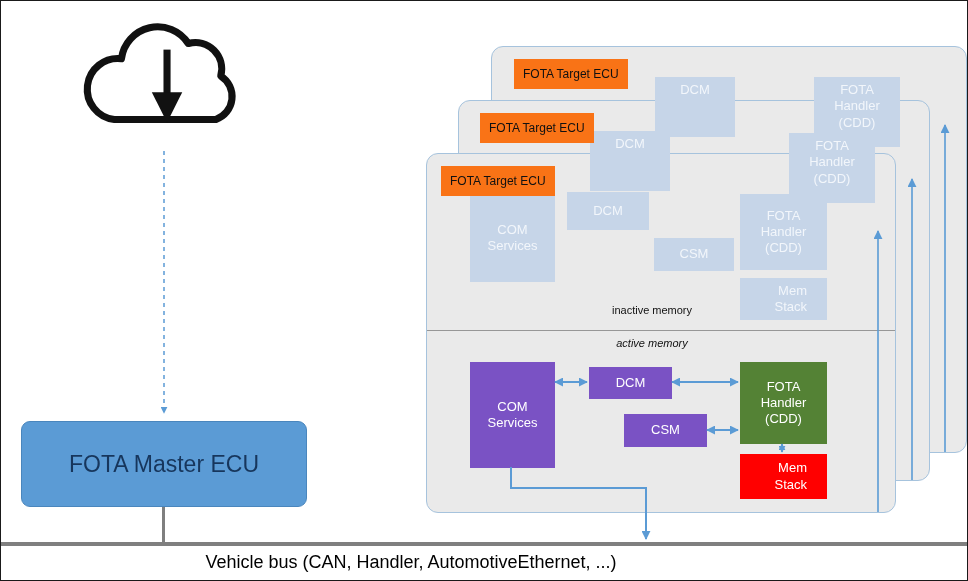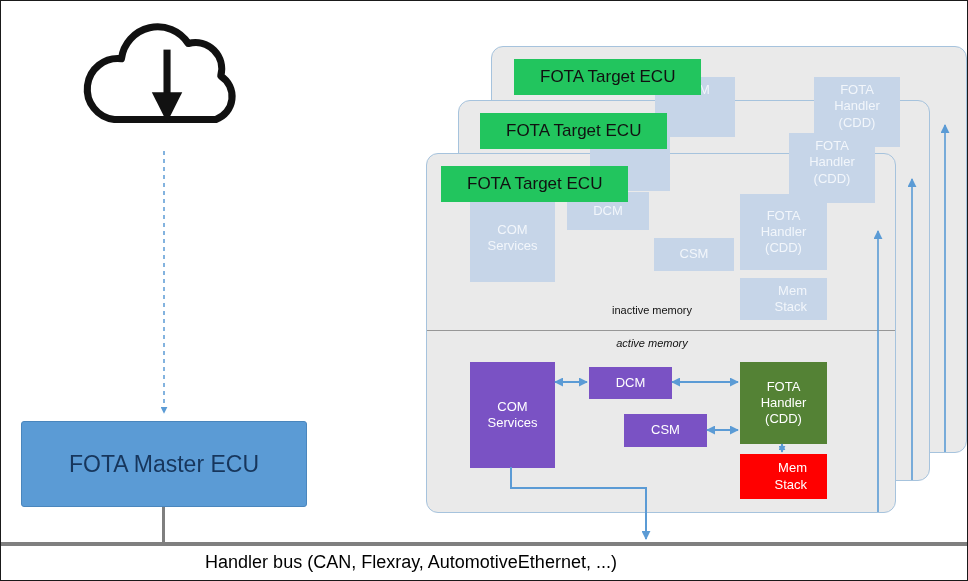--- a/index.html
+++ b/index.html
@@ -10,22 +10,22 @@
 
   
   .cloud { left:66px; top:2px; width:196px; height:152px; }
 
   
   .card { position:absolute; background:#eaeaea; border:1px solid #a6c3dd; border-radius:12px; }
   .card.back   { left:490px; top:45px;  width:476px; height:407px; }
   .card.middle { left:457px; top:99px;  width:472px; height:381px; }
   .card.front  { left:425px; top:152px; width:470px; height:360px; }
 
-  .card-title { position:absolute; left:14px; top:12px; background:#22c55e;
-                padding:8px 26px; font-size:17px; color:#111; white-space:nowrap; z-index:5; }
+  .card-title { position:absolute; left:14px; top:12px; background:#f97316;
+                padding:8px 9px; font-size:12px; color:#111; white-space:nowrap; z-index:5; }
   .back .card-title   { left:22px; }
   .middle .card-title { left:21px; }
 
   .mod { position:absolute; display:flex; align-items:center; justify-content:center;
          text-align:center; font-size:13px; line-height:1.25; color:#fff; z-index:1; }
   .mod.faded { background:#c6d5e8; color:#f2f6fb; }
   .mod.frag  { align-items:flex-start; padding-top:5px; }
   .purple { background:#7a52c4; }
   .green  { background:#548235; }
   .red    { background:#ff0000; }
@@ -54,21 +54,21 @@
 
   
   .f-com-a  { left:43px;  top:208px; width:85px; height:106px; }
   .f-dcm-a  { left:162px; top:213px; width:83px; height:32px; }
   .f-csm-a  { left:197px; top:260px; width:83px; height:33px; }
   .f-fota-a { left:313px; top:208px; width:87px; height:82px; }
   .f-mem-a  { left:313px; top:300px; width:87px; height:45px; }
 
   
   .master { left:20px; top:420px; width:286px; height:86px; background:#5b9bd5;
-            border:1px solid #4a86bd; border-radius:3px; display:flex; align-items:center;
+            border:1px solid #4a86bd; border-radius:9px; display:flex; align-items:center;
             justify-content:center; font-size:23px; color:#17365c; }
 
   
   .stem { left:161px; top:506px; width:3px; height:36px; background:#7f7f7f; }
   .bus  { left:0; top:541px; width:968px; height:4px; background:#7f7f7f; z-index:4; }
   .bus-label { left:120px; top:551px; width:580px; text-align:center; font-size:18px; color:#000; }
 
   .overlay { left:0; top:0; width:968px; height:581px; z-index:20; pointer-events:none; }
 </style>
 </head>
@@ -112,21 +112,21 @@
     <div class="mod green f-fota-a wrap-fota">FOTA Handler (CDD)</div>
     <div class="mod red f-mem-a wrap-mem">Mem Stack</div>
 
     <div class="card-title">FOTA Target ECU</div>
   </div>
 
   <div class="abs master">FOTA Master ECU</div>
 
   <div class="abs stem"></div>
   <div class="abs bus"></div>
-  <div class="abs bus-label">Handler bus (CAN, Flexray, AutomotiveEthernet, ...)</div>
+  <div class="abs bus-label">Vehicle bus (CAN, Handler, AutomotiveEthernet, ...)</div>
 
   <svg class="abs overlay" viewBox="0 0 968 581">
     <defs>
       <marker id="ah" viewBox="0 0 10 10" refX="9" refY="5" markerWidth="9" markerHeight="9" orient="auto-start-reverse" markerUnits="userSpaceOnUse">
         <path d="M0 0 L10 5 L0 10 Z" fill="#5b9bd5"></path>
       </marker>
       <marker id="ahs" viewBox="0 0 10 10" refX="9" refY="5" markerWidth="7" markerHeight="7" orient="auto-start-reverse" markerUnits="userSpaceOnUse">
         <path d="M0 0 L10 5 L0 10 Z" fill="#5b9bd5"></path>
       </marker>
     </defs>

